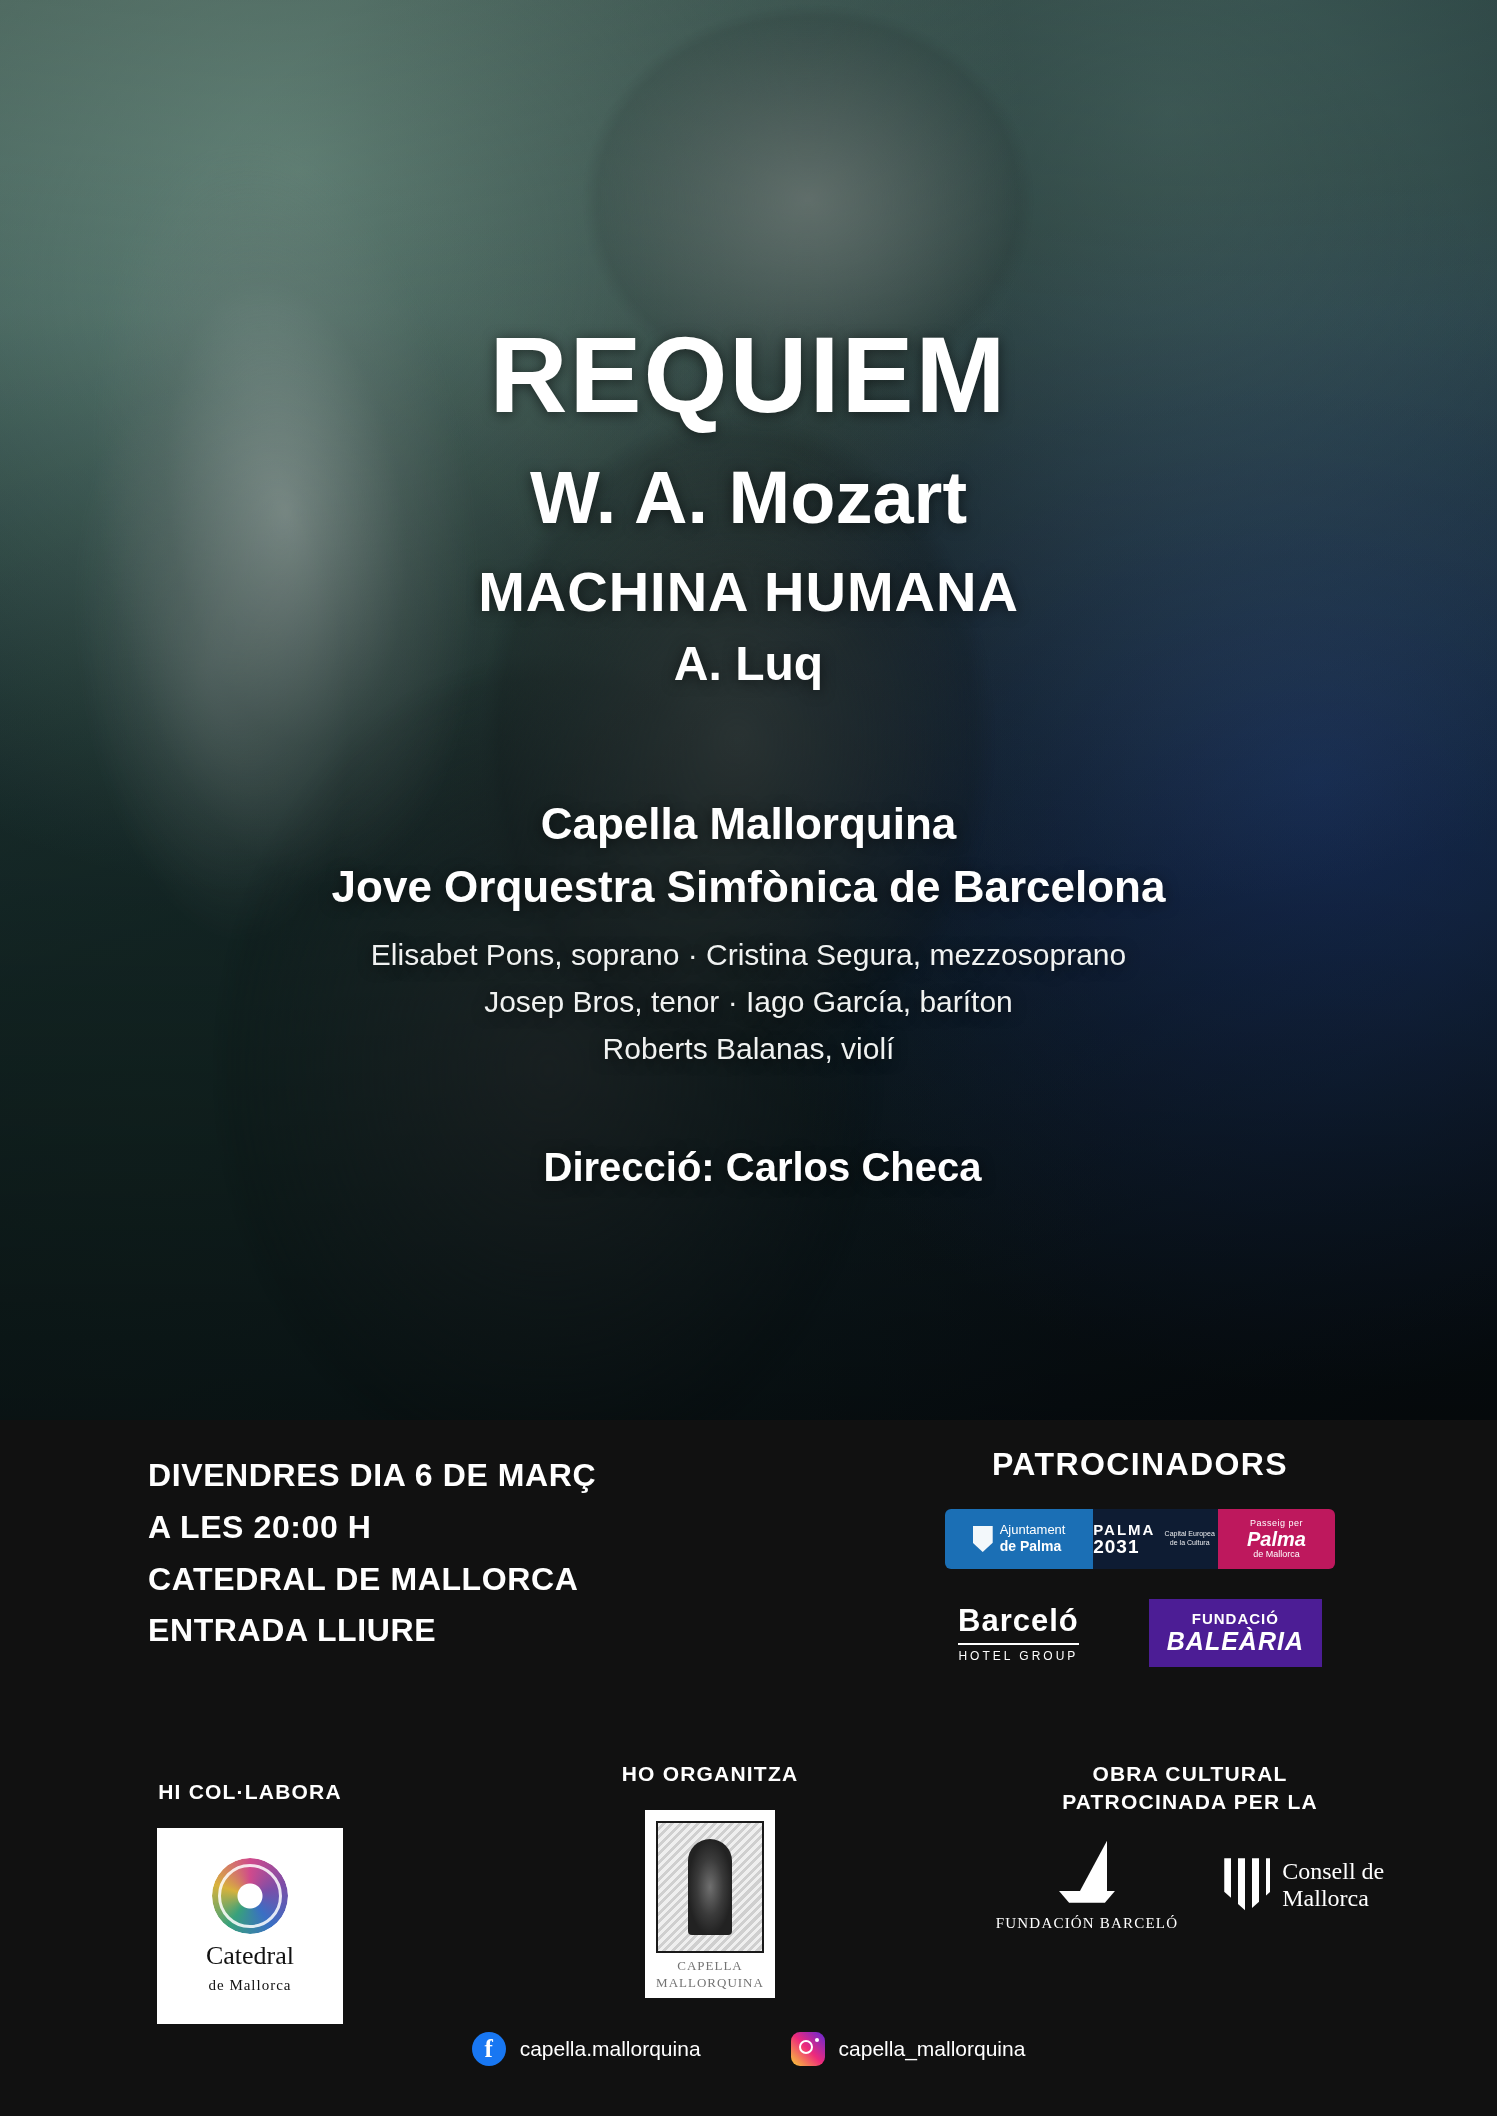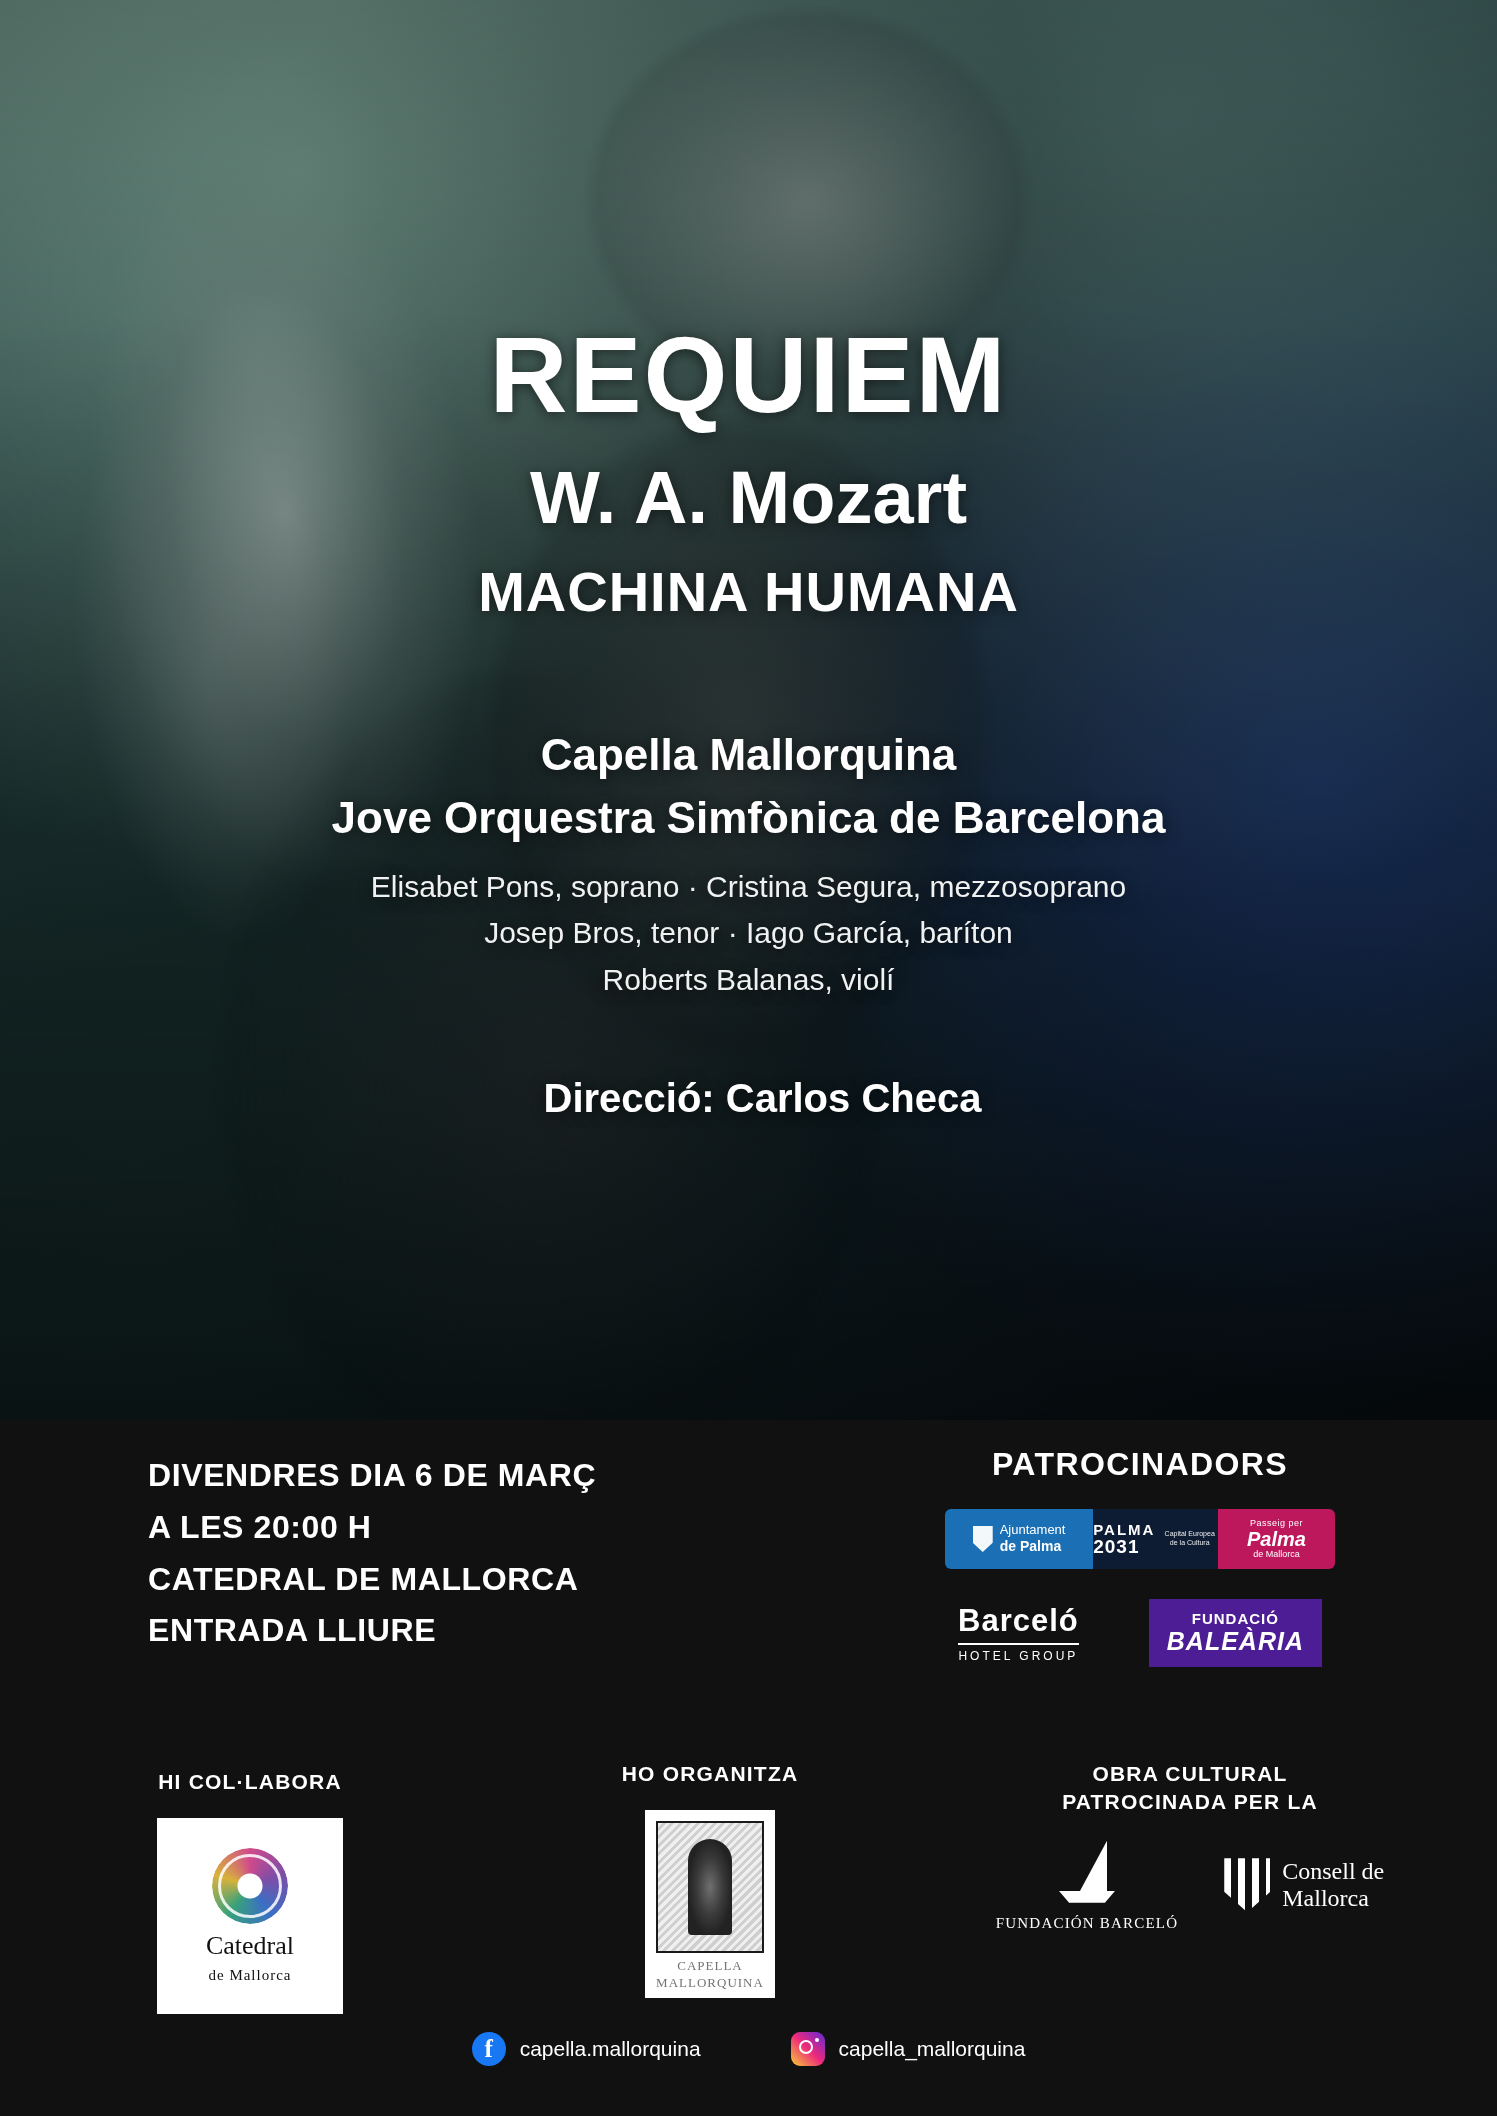--- a/index.html
+++ b/index.html
@@ -267,21 +267,21 @@
     text-align: center;
     color: #ffffff;
   }
   .col-heading {
     font-size: 21px;
     font-weight: bold;
     letter-spacing: 1.2px;
     line-height: 1.35;
     margin-bottom: 22px;
   }
-  .col-collab { left: 100px; top: 18px; width: 300px; }
+  .col-collab { left: 100px; top: 28px; width: 300px; }
   .col-organitza { left: 560px; top: 10px; width: 300px; }
   .col-obra { left: 980px; top: 10px; width: 420px; }
 
   .catedral-card {
     width: 186px;
     height: 196px;
     background: #ffffff;
     margin: 0 auto;
     display: flex;
     flex-direction: column;
@@ -475,20 +475,21 @@
   <div class="hero">
     <div class="hero-art"></div>
     <div class="hero-figure"></div>
     <div class="hero-wing"></div>
     <div class="hero-shadow"></div>
 
     <div class="hero-text">
       <div class="t-requiem">REQUIEM</div>
       <div class="t-composer">W. A. Mozart</div>
       <div class="t-work2">MACHINA HUMANA</div>
+      <div class="t-composer2">A. Luq</div>
       <div class="t-ens1">Capella Mallorquina</div>
       <div class="t-ens2">Jove Orquestra Simfònica de Barcelona</div>
       <div class="t-soloist">Elisabet Pons, soprano · Cristina Segura, mezzosoprano</div>
       <div class="t-soloist row2">Josep Bros, tenor · Iago García, baríton</div>
       <div class="t-soloist row3">Roberts Balanas, violí</div>
       <div class="t-director">Direcció: Carlos Checa</div>
     </div>
   </div>
 
   <div class="panel">

